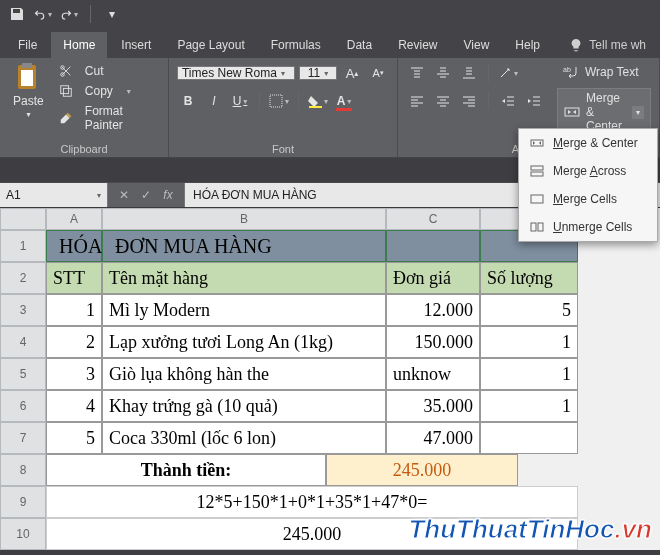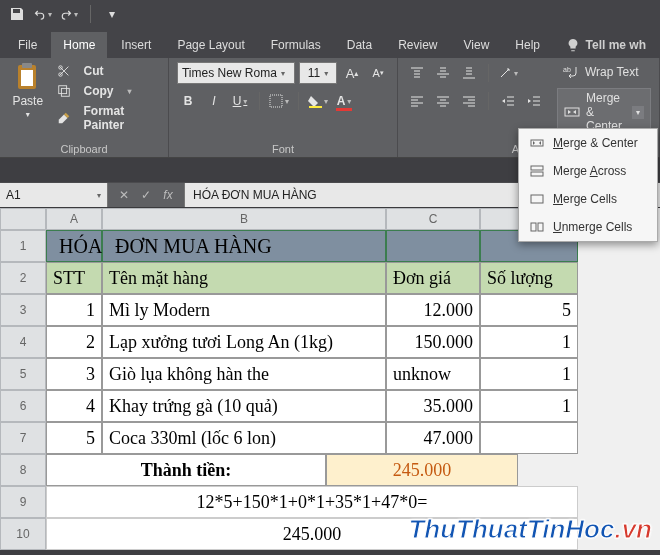--- a/index.html
+++ b/index.html
@@ -24,41 +24,41 @@
   
   .tabs {
     height: 30px;
     display: flex; align-items: flex-end;
     padding: 0 6px; gap: 2px;
     background: #444448;
     color: #ddd;
   }
   .tab { padding: 6px 12px; cursor: pointer; }
   .tab.active { background: #5f6063; color: #fff; }
-  .tabs .tellme { margin-left: auto; display: flex; align-items: center; gap: 6px; padding: 6px 8px; color: #cfcfcf; font-weight: bold;}
+  .tabs .tellme { margin-left: auto; display: flex; align-items: center; gap: 6px; padding: 6px 8px; color: #cfcfcf;}
   
   .ribbon {
     background: #5f6063;
     display: flex;
     height: 100px;
     border-bottom: 1px solid #444;
   }
   .group {
     border-right: 1px solid #4b4b4e;
     padding: 4px 8px 2px 8px;
     display: flex; flex-direction: column;
     justify-content: space-between;
   }
   .group-body { display: flex; gap: 6px; align-items: flex-start; }
   .group-label { text-align: center; color: #c8c8c8; font-size: 11px; padding-top: 3px; }
-  .btn { display: flex; align-items: center; gap: 12px; padding: 2px 4px; color: #e4e4e4; cursor: pointer; font-weight: bold; }
+  .btn { display: flex; align-items: center; gap: 12px; padding: 2px 4px; color: #e4e4e4; cursor: pointer; }
   .big-btn { display: flex; flex-direction: column; align-items: center; gap: 2px; width: 44px; color:#e4e4e4; }
   .stack { display: flex; flex-direction: column; gap: 2px; }
   .row { display: flex; gap: 4px; align-items: center; }
-  .font-combo { background:#e8e8e8; color:#222; border:1px solid #777; height:22px; padding:0 4px; display:flex; align-items:center; gap:4px; }
+  .font-combo { background:#e8e8e8; color:#222; border:1px solid #777; height:14px; padding:0 4px; display:flex; align-items:center; gap:4px; }
   .font-combo.name { width:118px; }
   .font-combo.size { width:38px; justify-content:center; }
   .sq { width:22px; height:22px; display:flex; align-items:center; justify-content:center; color:#e4e4e4; border:1px solid transparent; cursor:pointer;}
   .dd::after { content:"▾"; font-size:8px; margin-left:2px; color:#bbb; }
   .wrap-text { display:flex; align-items:center; gap:6px; padding:2px 6px; }
   .merge-btn { display:flex; align-items:center; gap:6px; padding:2px 6px; background:#6c6d70; border:1px solid #7b7c80;}
   
   .fbar {
     height: 26px;
     background: #5f6063;

